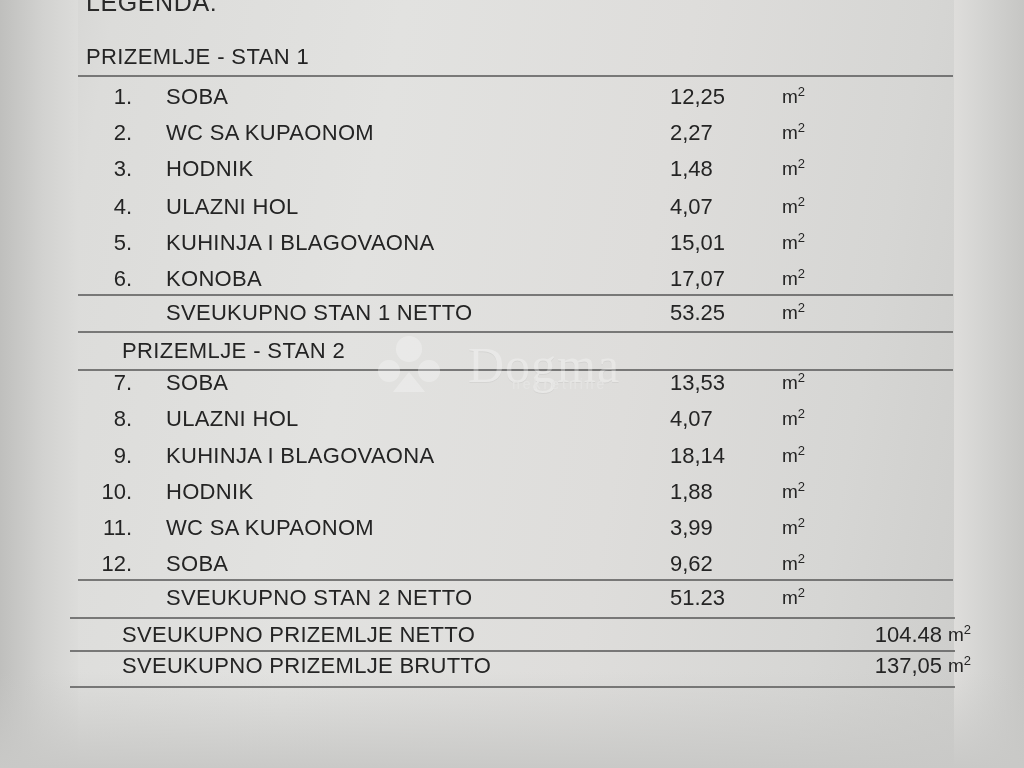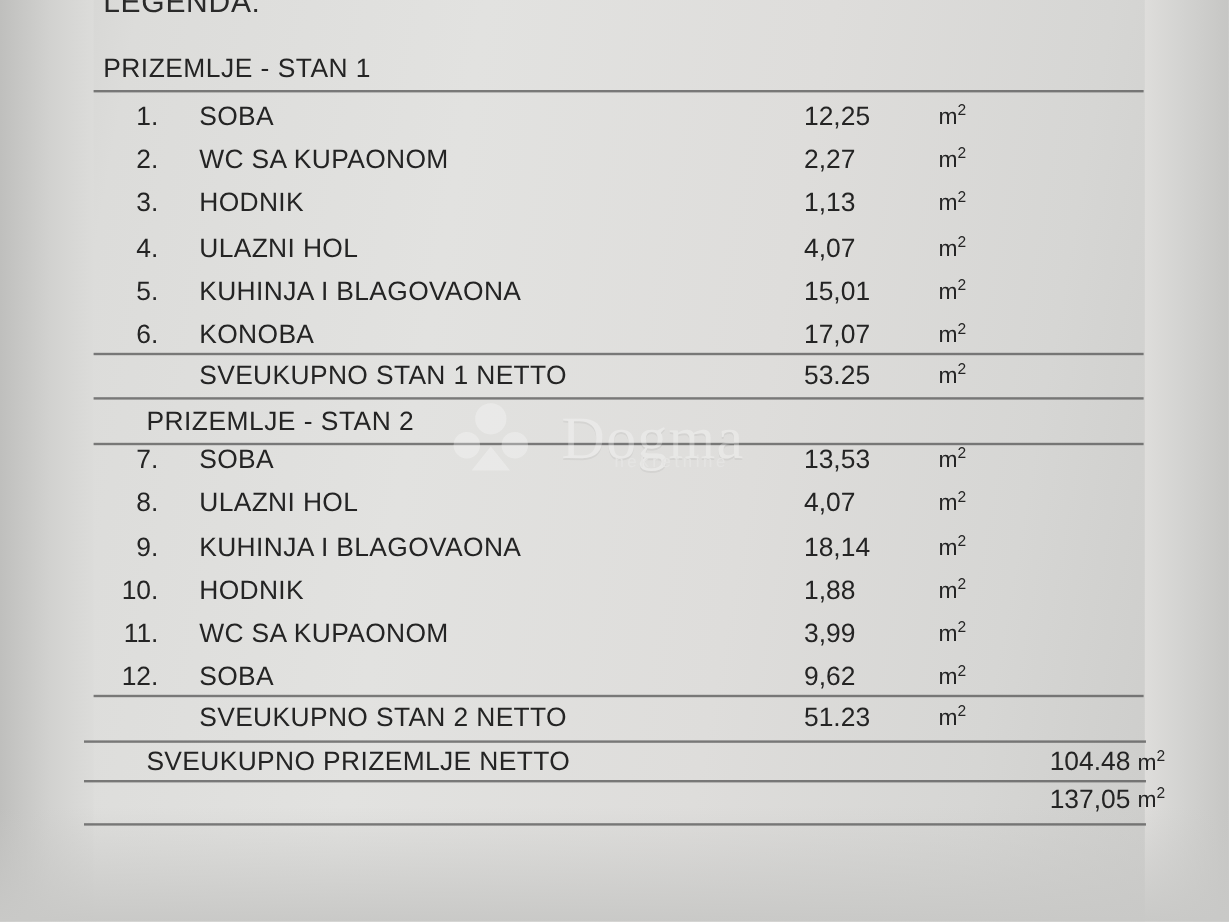--- a/index.html
+++ b/index.html
@@ -193,21 +193,21 @@
     <div class="row" style="top:120px;">
       <span class="num">2.</span>
       <span class="name">WC SA KUPAONOM</span>
       <span class="val">2,27</span>
       <span class="unit"><span>m</span><sup>2</sup></span>
     </div>
 
     <div class="row" style="top:156px;">
       <span class="num">3.</span>
       <span class="name">HODNIK</span>
-      <span class="val">1,13</span>
+      <span class="val">1,48</span>
       <span class="unit"><span>m</span><sup>2</sup></span>
     </div>
 
     <div class="row" style="top:194px;">
       <span class="num">4.</span>
       <span class="name">ULAZNI HOL</span>
       <span class="val">4,07</span>
       <span class="unit"><span>m</span><sup>2</sup></span>
     </div>
 
@@ -292,20 +292,21 @@
 
     <div class="row grand" style="top:622px;">
       <span class="name">SVEUKUPNO PRIZEMLJE NETTO</span>
       <span class="val">104.48</span>
       <span class="unit"><span>m</span><sup>2</sup></span>
     </div>
 
     <div class="hline" style="left:70px; top:650px; width:885px;"></div>
 
     <div class="row grand" style="top:653px;">
+      <span class="name">SVEUKUPNO PRIZEMLJE BRUTTO</span>
       <span class="val">137,05</span>
       <span class="unit"><span>m</span><sup>2</sup></span>
     </div>
 
     <div class="hline" style="left:70px; top:686px; width:885px;"></div>
 
   </div>
 
   <div class="watermark">
     <svg class="wm-mark" viewBox="0 0 74 74">

